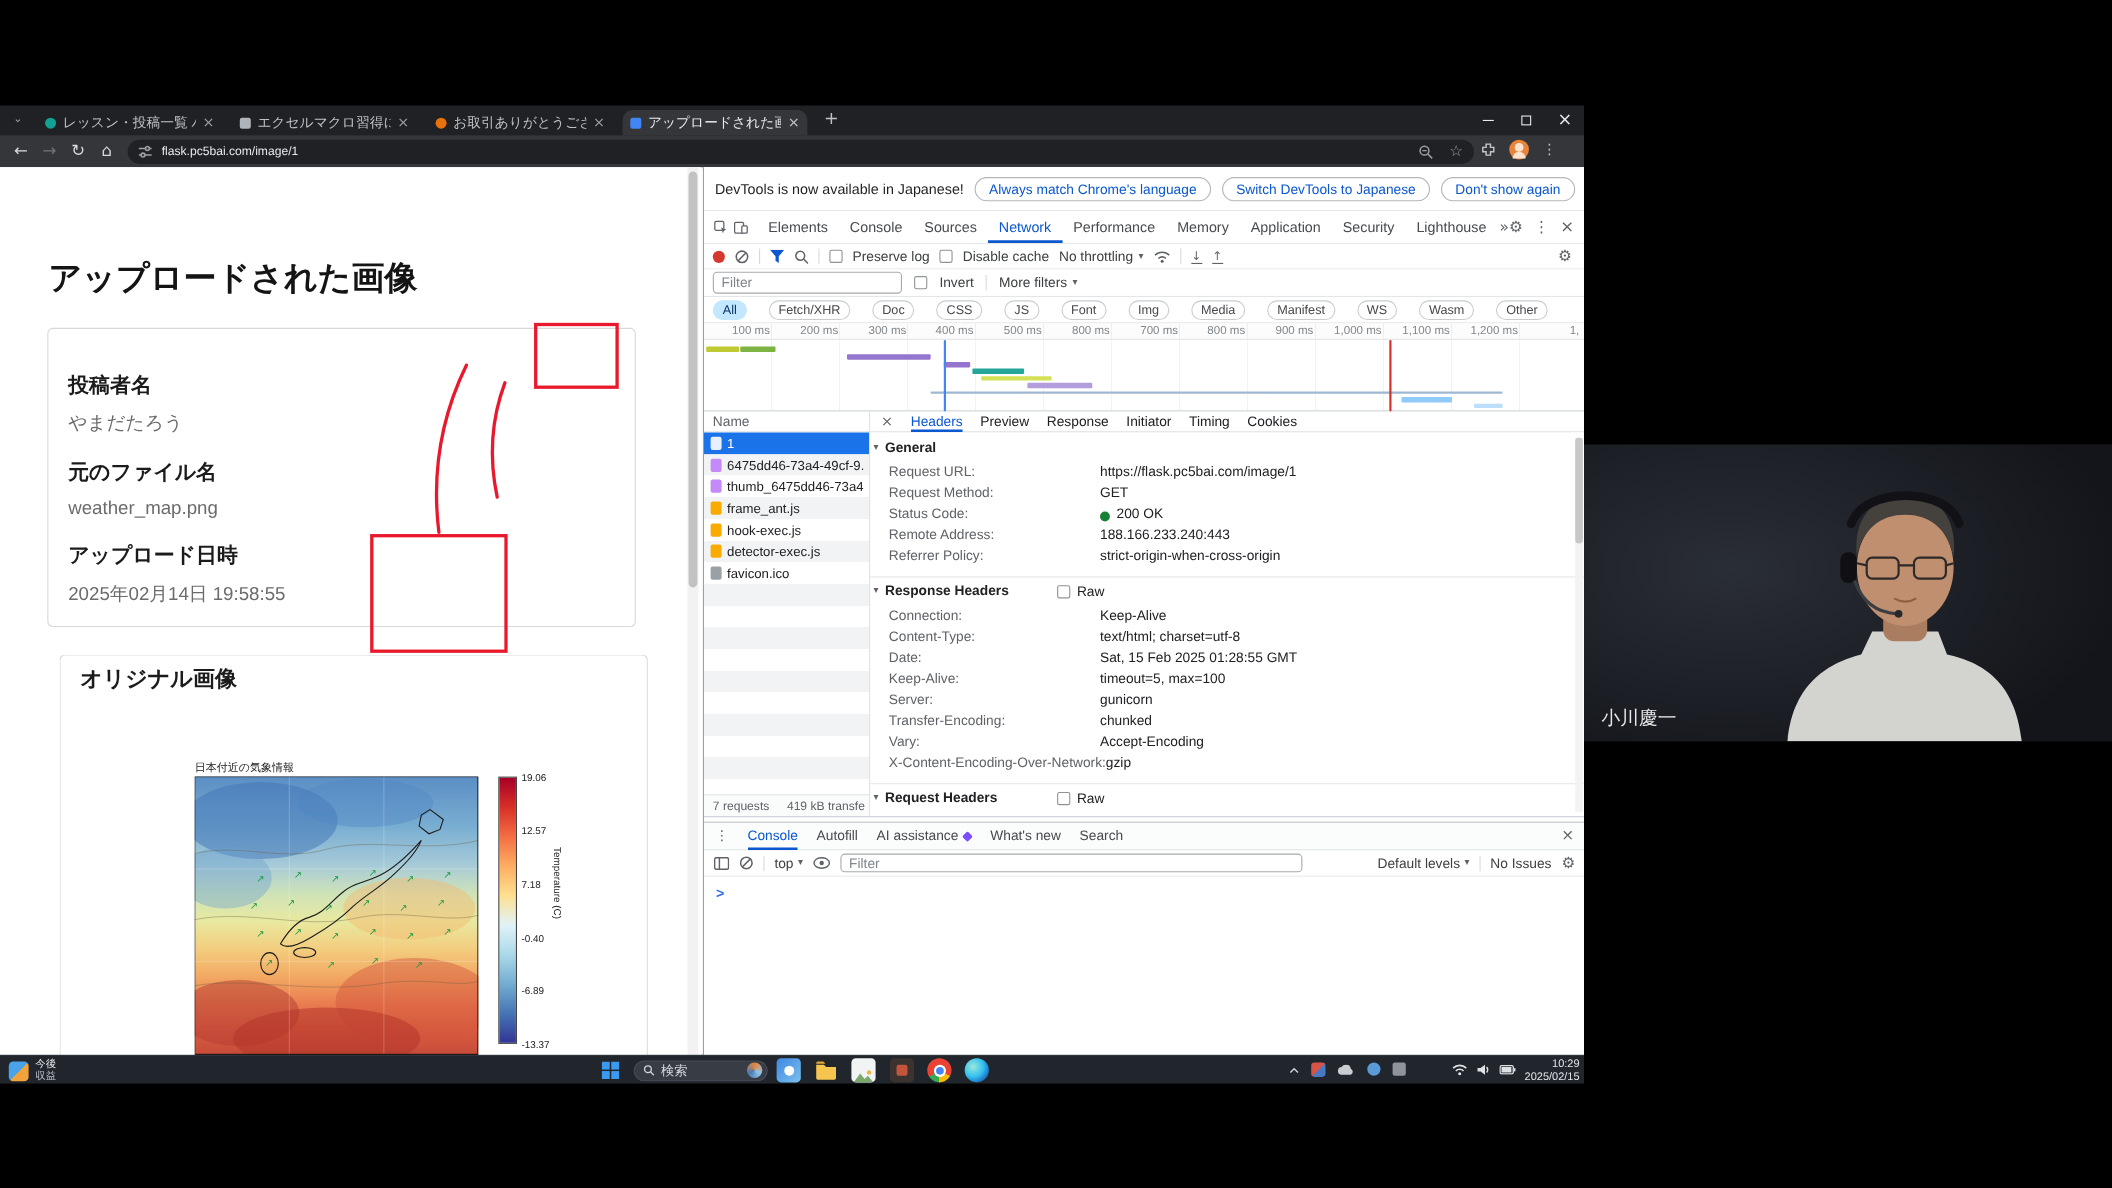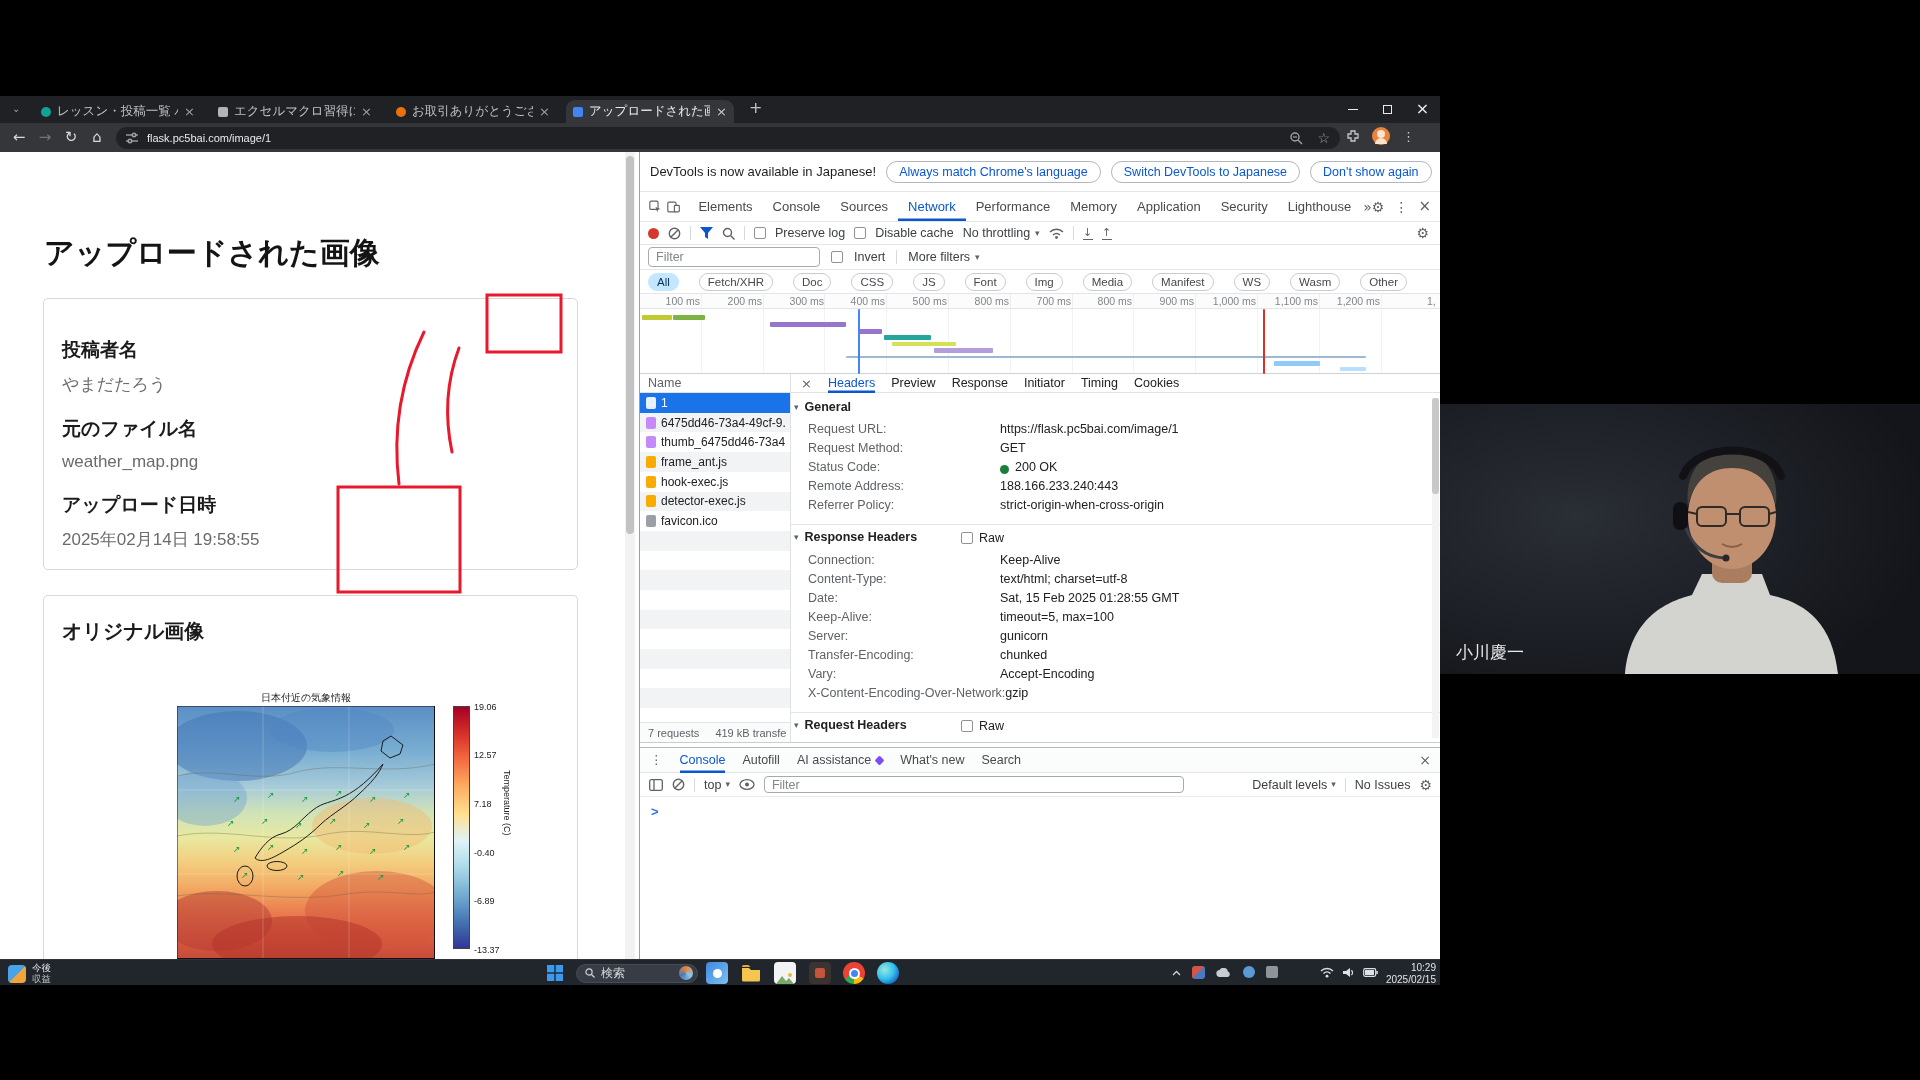--- a/index.html
+++ b/index.html
@@ -143,25 +143,25 @@
 
       <div class="card" style="left:43px;top:146px;width:535px;height:272px;padding:38px 0 0 18px">
         <div class="flabel">投稿者名</div>
         <div class="fvalue">やまだたろう</div>
         <div class="flabel">元のファイル名</div>
         <div class="fvalue">weather_map.png</div>
         <div class="flabel">アップロード日時</div>
         <div class="fvalue">2025年02月14日 19:58:55</div>
       </div>
 
-      <div class="card" style="left:43px;top:443px;width:535px;height:380px;border-bottom:none;padding:22px 0 0 18px">
+      <div class="card" style="left:54px;top:443px;width:535px;height:380px;border-bottom:none;padding:8px 0 0 18px">
         <div style="font-size:20px;font-weight:700;color:#1b1b1b">オリジナル画像</div>
       </div>
 
-      <div class="abs" style="left:177px;top:539px;width:258px;text-align:center;font-size:10px;color:#222">日本付近の気象情報</div>
+      <div class="abs" style="left:177px;top:539px;width:258px;font-size:10px;color:#222">日本付近の気象情報</div>
       <svg class="abs" style="left:177px;top:554px" width="258" height="253" viewBox="0 0 258 253">
         <defs>
           <linearGradient id="tg" x1="0" y1="0" x2="0" y2="1">
             <stop offset="0" stop-color="#5b8ec4"></stop>
               <stop offset=".18" stop-color="#79aed2"></stop>
               <stop offset=".32" stop-color="#a7cbd8"></stop>
             <stop offset=".42" stop-color="#cfe3b8"></stop>
               <stop offset=".52" stop-color="#e8e9a0"></stop>
               <stop offset=".62" stop-color="#f3cd7e"></stop>
             <stop offset=".72" stop-color="#f2a862"></stop>

